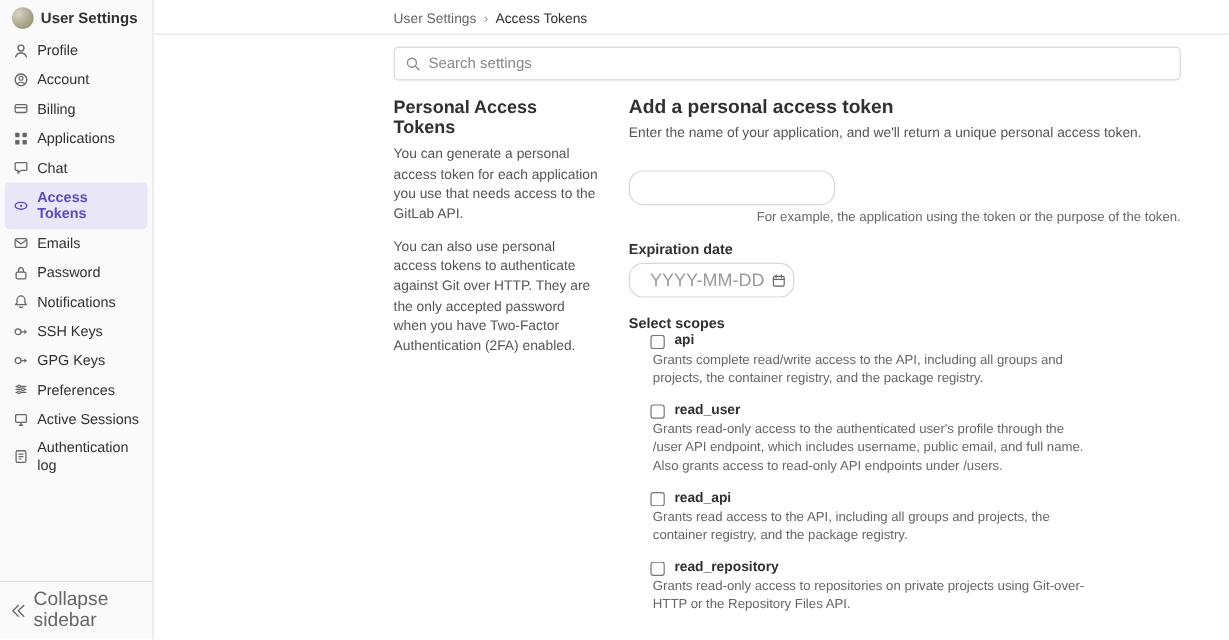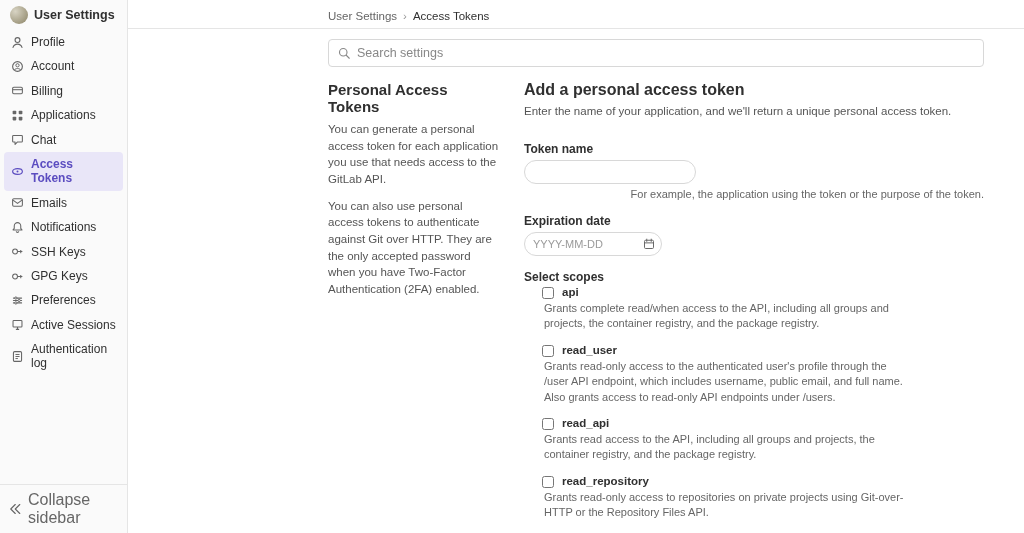--- a/index.html
+++ b/index.html
@@ -160,22 +160,23 @@
   .help {
     font-size: 11px;
     color: #666;
     margin-top: 4px;
     margin-bottom: 14px;
     text-align: right;
   }
   .text-input {
     border: 1px solid #d8d8d8;
     border-radius: 12px;
-    font-size: 11px;
+    font-size: 15px;
     padding: 5px 8px;
+    text-align: right;
   }
   .token-name-input { width: 172px; display:block; }
   .date-wrap {
     position: relative;
     width: 138px;
     margin-bottom: 14px;
   }
   .date-input {
     width: 100%;
     padding-right: 24px;
@@ -277,20 +278,28 @@
         </span>
         <span>Access Tokens</span>
       </li>
       <li class="sidebar-item">
         <span class="icon">
           <svg width="13" height="13" viewBox="0 0 16 16">
             <use href="#i-emails"></use>
           </svg>
         </span>
         <span>Emails</span>
+      </li>
+      <li class="sidebar-item">
+        <span class="icon">
+          <svg width="13" height="13" viewBox="0 0 16 16">
+            <use href="#i-password"></use>
+          </svg>
+        </span>
+        <span>Password</span>
       </li>
       <li class="sidebar-item">
         <span class="icon">
           <svg width="13" height="13" viewBox="0 0 16 16">
             <use href="#i-bell"></use>
           </svg>
         </span>
         <span>Notifications</span>
       </li>
       <li class="sidebar-item">
@@ -367,21 +376,20 @@
     <div class="intro-col">
       <h1>Personal Access Tokens</h1>
       <p>You can generate a personal access token for each application you use that needs access to the GitLab API.</p>
       <p>You can also use personal access tokens to authenticate against Git over HTTP. They are the only accepted password when you have Two-Factor Authentication (2FA) enabled.</p>
     </div>
 
     <div class="form-col">
       <div class="form-heading">Add a personal access token</div>
       <div class="form-sub">Enter the name of your application, and we'll return a unique personal access token.</div>
 
-      <label class="label">Token name</label>
       <input type="text" class="text-input token-name-input" style="">
       <div class="help">For example, the application using the token or the purpose of the token.</div>
 
       <label class="label">Expiration date</label>
       <div class="date-wrap">
         <input type="text" class="text-input date-input" placeholder="YYYY-MM-DD" style="">
         <span class="calendar-icon-pos">
           <svg width="12" height="12" viewBox="0 0 16 16">
               <rect x="2" y="3" width="12" height="11" rx="1.5" stroke="currentColor" stroke-width="1.3" fill="none"></rect>
               <path d="M2 6.5h12M5 1.5v3M11 1.5v3" stroke="currentColor" stroke-width="1.3" stroke-linecap="round"></path>
@@ -390,21 +398,21 @@
       </div>
 
       <div class="section-head">Select scopes</div>
 
       <div id="scopes-list">
           <div class="scope">
             <div class="scope-row">
               <input type="checkbox" style="">
               <span class="scope-name">api</span>
             </div>
-            <div class="scope-desc">Grants complete read/when access to the API, including all groups and projects, the container registry, and the package registry.</div>
+            <div class="scope-desc">Grants complete read/write access to the API, including all groups and projects, the container registry, and the package registry.</div>
           </div>
           <div class="scope">
             <div class="scope-row">
               <input type="checkbox" style="">
               <span class="scope-name">read_user</span>
             </div>
             <div class="scope-desc">Grants read-only access to the authenticated user's profile through the /user API endpoint, which includes username, public email, and full name. Also grants access to read-only API endpoints under /users.</div>
           </div>
           <div class="scope">
             <div class="scope-row">

